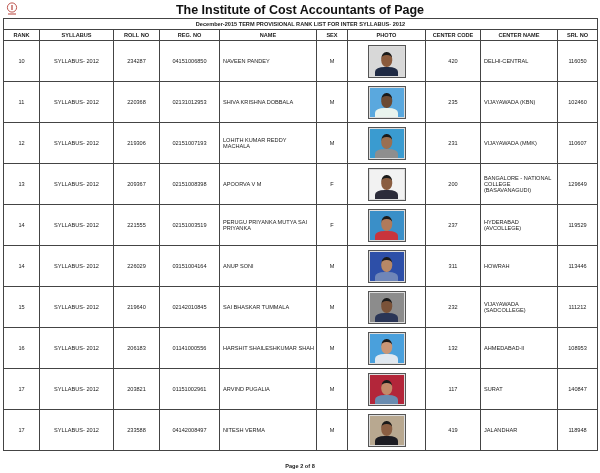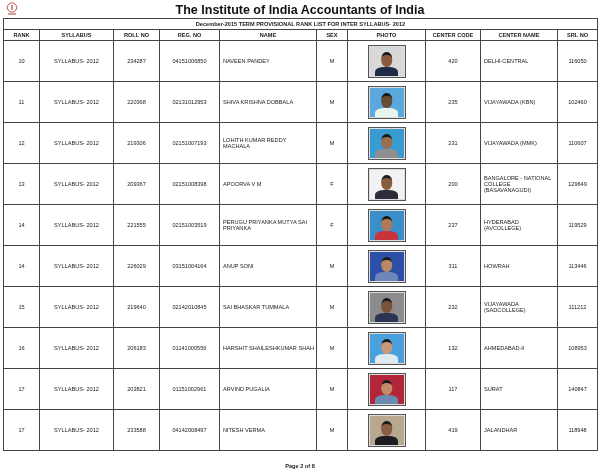--- a/index.html
+++ b/index.html
@@ -19,21 +19,21 @@
   .footer { position: absolute; left: 0; width: 600px; top: 463px; text-align: center; font-size: 5.6px; font-weight: bold; }
 </style>
 </head>
 <body>
 
 <svg class="logo" viewBox="0 0 12 14">
   <circle cx="6" cy="5.5" r="4.6" fill="none" stroke="#b5423a" stroke-width="0.9"></circle>
   <rect x="5.4" y="3" width="1.2" height="5" fill="#b5423a"></rect>
   <rect x="2" y="11.5" width="8" height="1" fill="#b5423a"></rect>
 </svg>
-<div class="title">The Institute of India Accountants of India</div>
+<div class="title">The Institute of Cost Accountants of Page</div>
 
 <table class="rank">
   <colgroup>
     <col style="width:36px">
       <col style="width:74px">
       <col style="width:46px">
       <col style="width:60px">
     <col style="width:97px">
       <col style="width:31px">
       <col style="width:78px">

